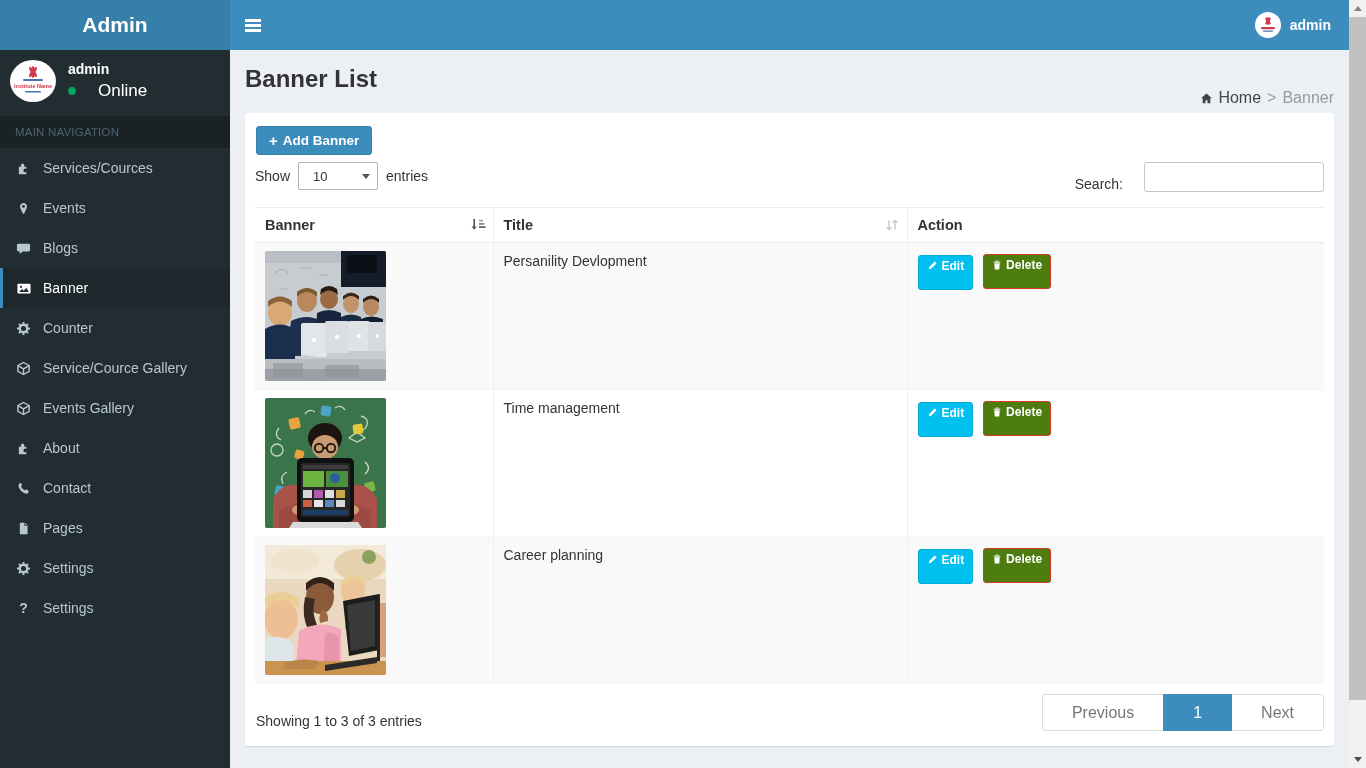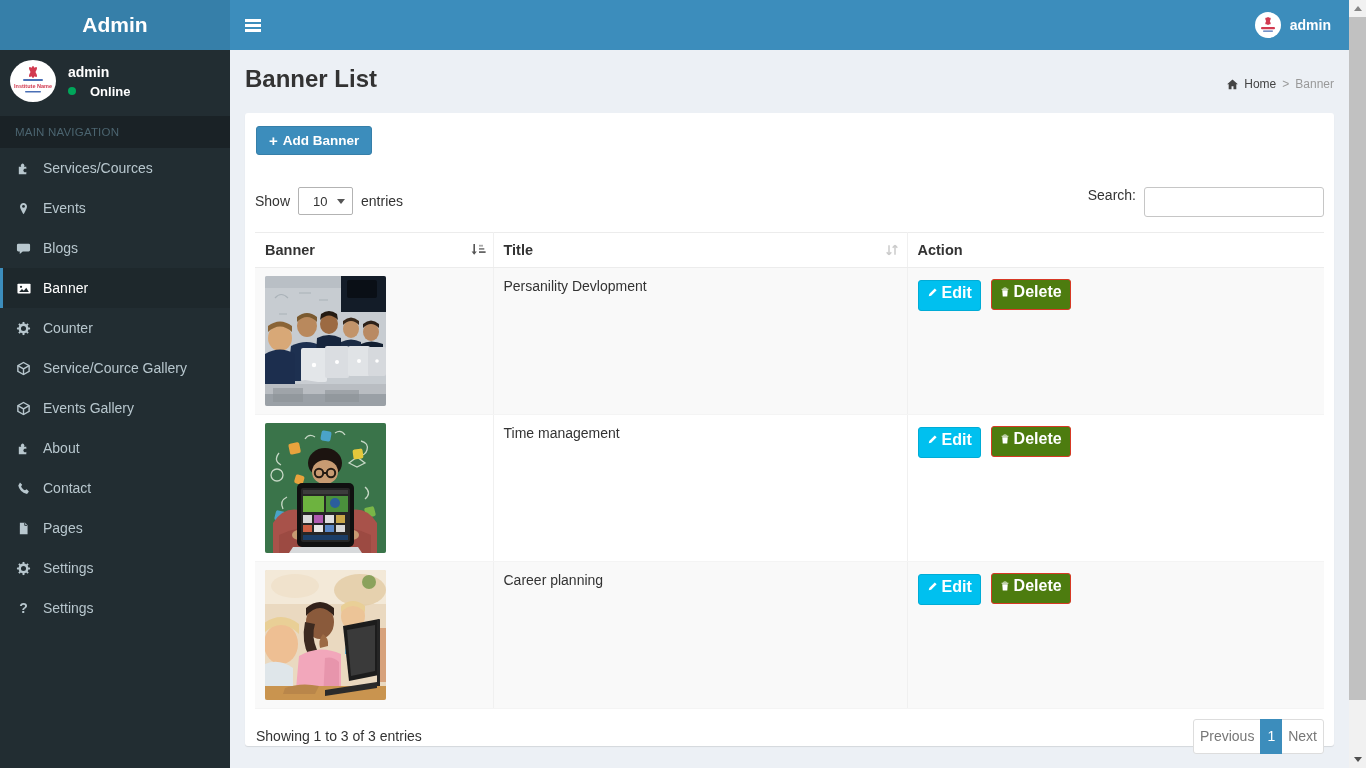--- a/index.html
+++ b/index.html
@@ -32,97 +32,97 @@
 
   
   .main-sidebar { position:absolute; left:0; top:50px; width:230px; height:718px; background:#222d32; z-index:20; }
   .user-panel { display:flex; align-items:center; padding:10px; height:62px; }
   .user-avatar {
     width:46px; height:42px; border-radius:50%; background:#fff; overflow:hidden; flex:0 0 auto;
     display:flex; align-items:center; justify-content:center;
   }
   .user-meta { padding-left:12px; }
   .user-meta .name { color:#fff; font-weight:bold; font-size:14px; margin-bottom:4px; }
-  .user-meta .status { color:#fff; font-size:13px; font-weight:bold; display:flex; align-items:center; gap:14px; cursor:pointer; }
+  .user-meta .status { color:#fff; font-size:17px; font-weight:normal; display:flex; align-items:center; gap:22px; cursor:pointer; }
   .dot { width:8px; height:8px; border-radius:50%; background:#00a65a; display:inline-block; }
 
   .nav-header {
     background:#1a2226; color:#4b646f; font-size:11.5px; letter-spacing:.2px;
     padding:10px 15px 10px 15px; margin-top:4px;
   }
   .menu-item {
     display:flex; align-items:flex-end; gap:11px; padding:12px 5px 12px 15px;
     color:#b8c7ce; font-size:14px; cursor:pointer; border-left:3px solid transparent; padding-left:12px;
   }
   .menu-item .mi { width:17px; height:16px; flex:0 0 auto; display:flex; align-items:center; justify-content:center; }
   .menu-item.active { background:#1e282c; color:#fff; border-left-color:#3c8dbc; }
   .q-glyph { font-weight:bold; font-size:14px; line-height:1; }
 
   
   .content-wrapper { position:absolute; left:230px; top:50px; width:1119px; height:718px; background:#ecf0f5; }
   .content-header { padding:15px 15px 0 15px; height:48px; display:flex; justify-content:space-between; align-items:flex-start; }
   .content-header h1 { margin:0; font-size:24px; font-weight:700; color:#333; }
-  .breadcrumb { display:flex; align-items:center; gap:6px; font-size:12px; margin-top:12px; }
+  .breadcrumb { display:flex; align-items:center; gap:6px; font-size:16px; margin-top:24px; }
   .breadcrumb .home-link { color:#444; display:flex; align-items:center; gap:5px; text-decoration:none; cursor:pointer; }
   .breadcrumb .sep { color:#999; }
   .breadcrumb .current { color:#999; }
 
   .box {
     margin:15px 15px 0 15px; background:#fff; border-radius:3px;
     box-shadow:0 1px 1px rgba(0,0,0,.1); padding:10px; height:633px; position:relative;
   }
   .btn-add {
     display:inline-flex; align-items:center; gap:5px; background:#3c8dbc; border:1px solid #367fa9;
     color:#fff; font-size:13.5px; font-weight:bold; padding:6px 12px; border-radius:3px; cursor:pointer;
     margin:3px 0 0 1px;
   }
   .btn-add .plus { font-weight:bold; font-size:15px; line-height:1; }
 
-  .dt-controls { margin-top:32px; height:32px; position:relative; }
+  .dt-controls { margin-top:7px; height:32px; position:relative; }
   .dt-length { display:flex; align-items:center; gap:8px; font-size:14px; color:#333; }
   .dt-select {
-    width:55px; height:28px; border:1px solid #b3b3b3; border-radius:2px; background:#fff;
+    width:80px; height:28px; border:1px solid #b3b3b3; border-radius:2px; background:#fff;
     position:relative; cursor:pointer; display:flex; align-items:center; padding-left:14px; font-size:13px; color:#333;
   }
   .dt-select .caret {
     position:absolute; right:7px; top:11px; width:0; height:0;
     border-left:4.5px solid transparent; border-right:4.5px solid transparent; border-top:5px solid #555;
   }
-  .dt-search { position:absolute; right:0; top:0; display:flex; align-items:flex-start; gap:8px; font-size:14px; color:#333; }
+  .dt-search { position:absolute; right:0; top:0; display:flex; align-items:flex-end; gap:21px; font-size:14px; color:#333; }
   .dt-search input {
     width:180px; height:30px; border:1px solid #c6c6c6; border-radius:3px; padding:4px 8px;
     font-family:inherit; font-size:13px; outline:none; background:#fff;
   }
 
   
   table.dt { width:100%; border-collapse:collapse; margin-top:13px; border-top:1px solid #ececec; }
   table.dt th {
     text-align:left; font-size:14.5px; font-weight:bold; color:#333;
     padding:9px 26px 9px 10px; border-bottom:1px solid #ececec; position:relative; cursor:pointer;
   }
   table.dt th + th, table.dt td + td { border-left:1px solid #f0f0f0; }
   table.dt td { padding:8px 10px; vertical-align:top; font-size:14px; color:#333; border-bottom:1px solid #f4f4f4; }
   table.dt tbody tr.odd { background:#f9f9f9; }
   .sort-ic { position:absolute; right:7px; top:50%; margin-top:-8px; width:16px; height:16px; }
   .banner-img { width:121px; height:130px; display:block; border-radius:2px; overflow:hidden; }
   .title-cell { padding-top:10px !important; }
   .action-cell { padding-top:11px !important; white-space:nowrap; }
   .btn-sm {
-    display:inline-flex; align-items:center; gap:4px; color:#fff; font-size:16px; font-weight:bold;
-    padding:3px 8px 8px 8px; border-radius:3px; cursor:pointer; margin-right:6px; border:1px solid transparent;
+    display:inline-flex; align-items:center; gap:4px; color:#fff; font-size:12px; font-weight:bold;
+    padding:3px 8px 16px 8px; border-radius:3px; cursor:pointer; margin-right:6px; border:1px solid transparent;
   }
   .btn-edit { background:#00c0ef; border-color:#00acd6; }
   .btn-delete { background:#4d7c0f; border-color:#d73925; }
 
   
   .dt-footer { margin-top:10px; position:relative; height:44px; }
-  .dt-info { position:absolute; left:1px; top:9px; font-size:14px; color:#333; }
+  .dt-info { position:absolute; left:1px; top:19px; font-size:14px; color:#333; }
   .pagination { position:absolute; right:0; top:0; display:flex; }
   .page-btn {
-    padding:8px 6px; font-size:14px; color:#777; background:#fff; border:1px solid #ddd;
+    padding:8px 29px; font-size:16px; color:#777; background:#fff; border:1px solid #ddd;
     margin-left:-1px; cursor:pointer; line-height:1.2;text-align:center;
   }
   .page-btn.first { border-radius:3px 0 0 3px; margin-left:0; }
   .page-btn.last { border-radius:0 3px 3px 0; }
   .page-btn.active { background:#3c8dbc; border-color:#3c8dbc; color:#fff; position:relative; }
 
   
   .scrollbar { position:absolute; right:0; top:0; width:17px; height:768px; background:#f1f1f1; z-index:50; }
   .sb-btn { position:absolute; left:0; width:17px; height:17px; background:#f1f1f1; cursor:pointer; }
   .sb-btn.up { top:0; } .sb-btn.down { bottom:0; }

